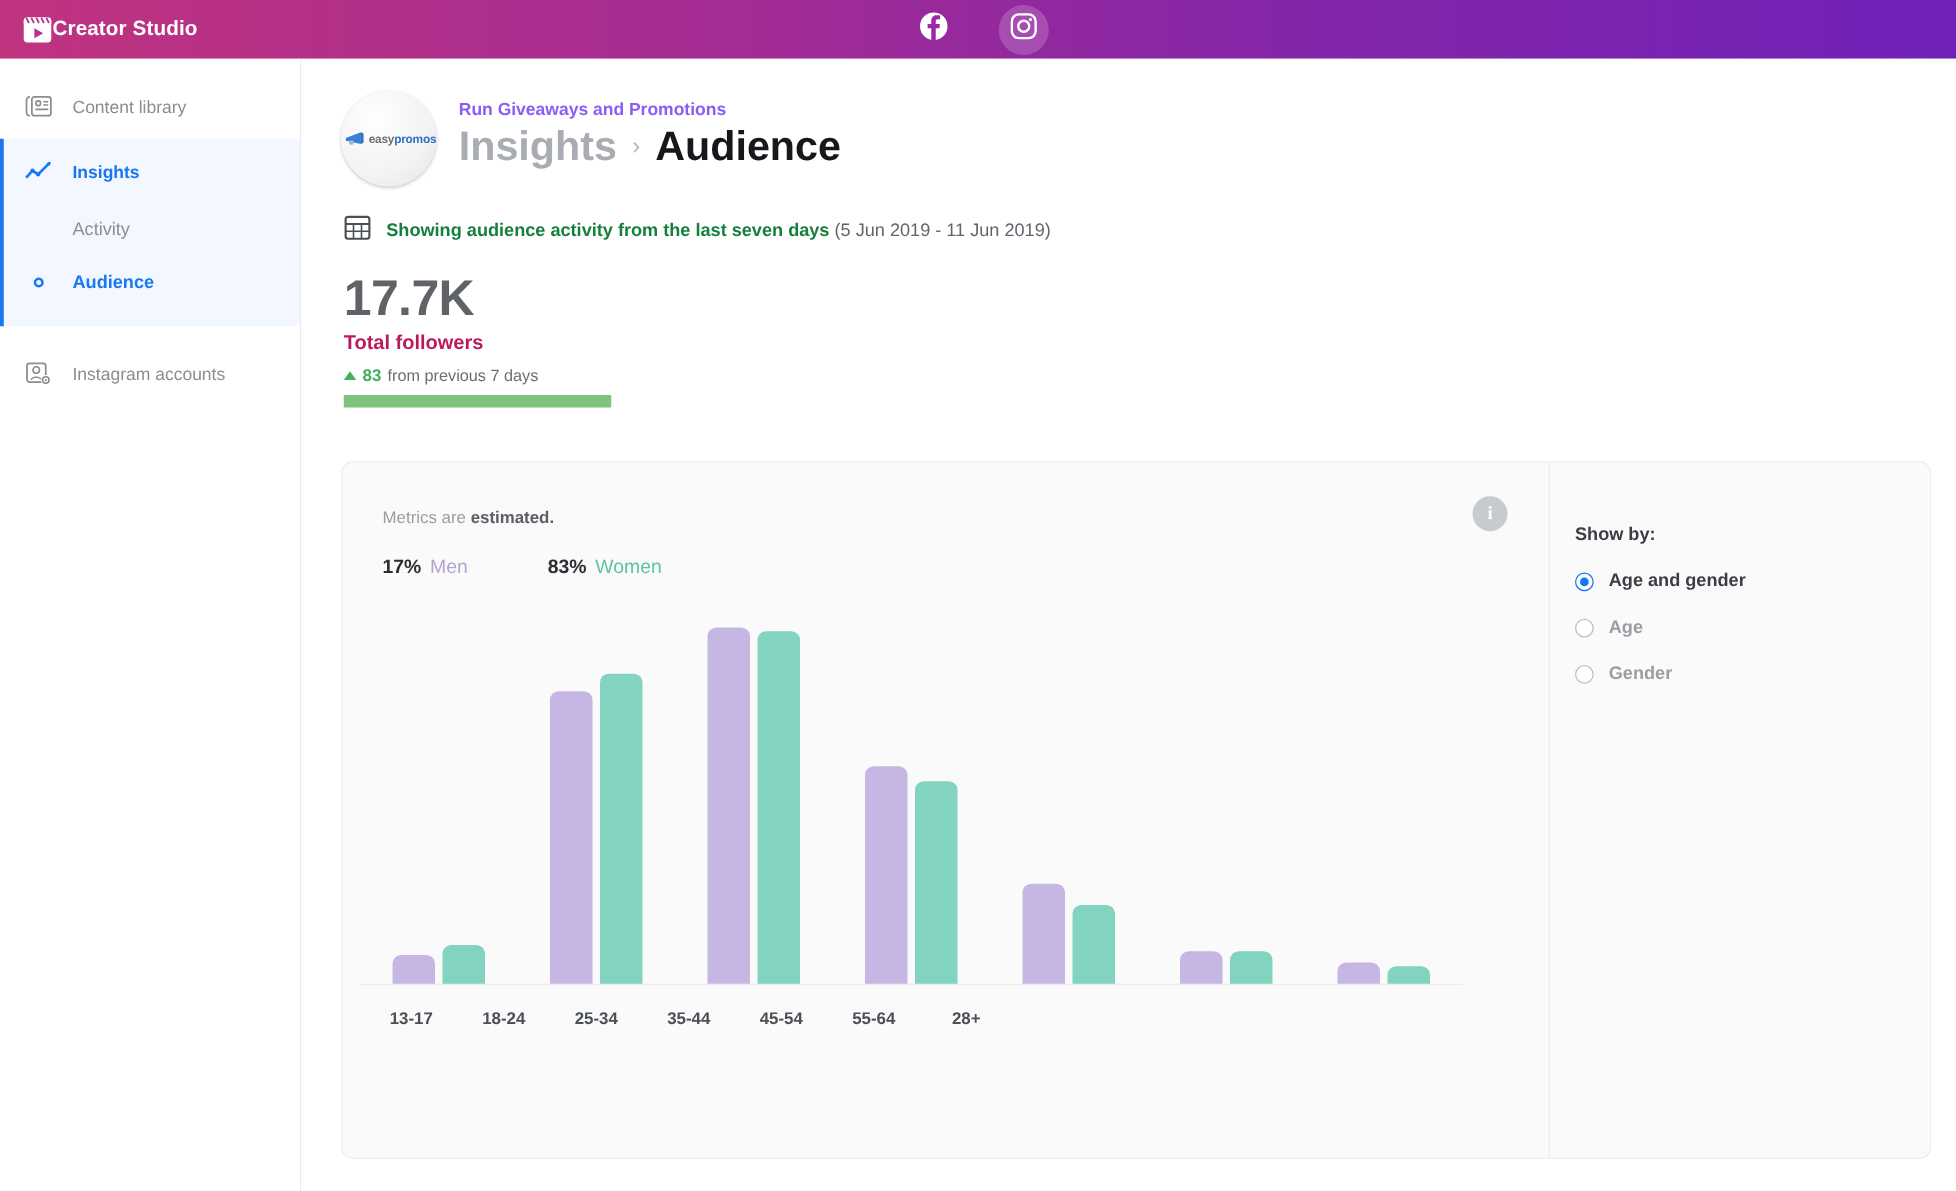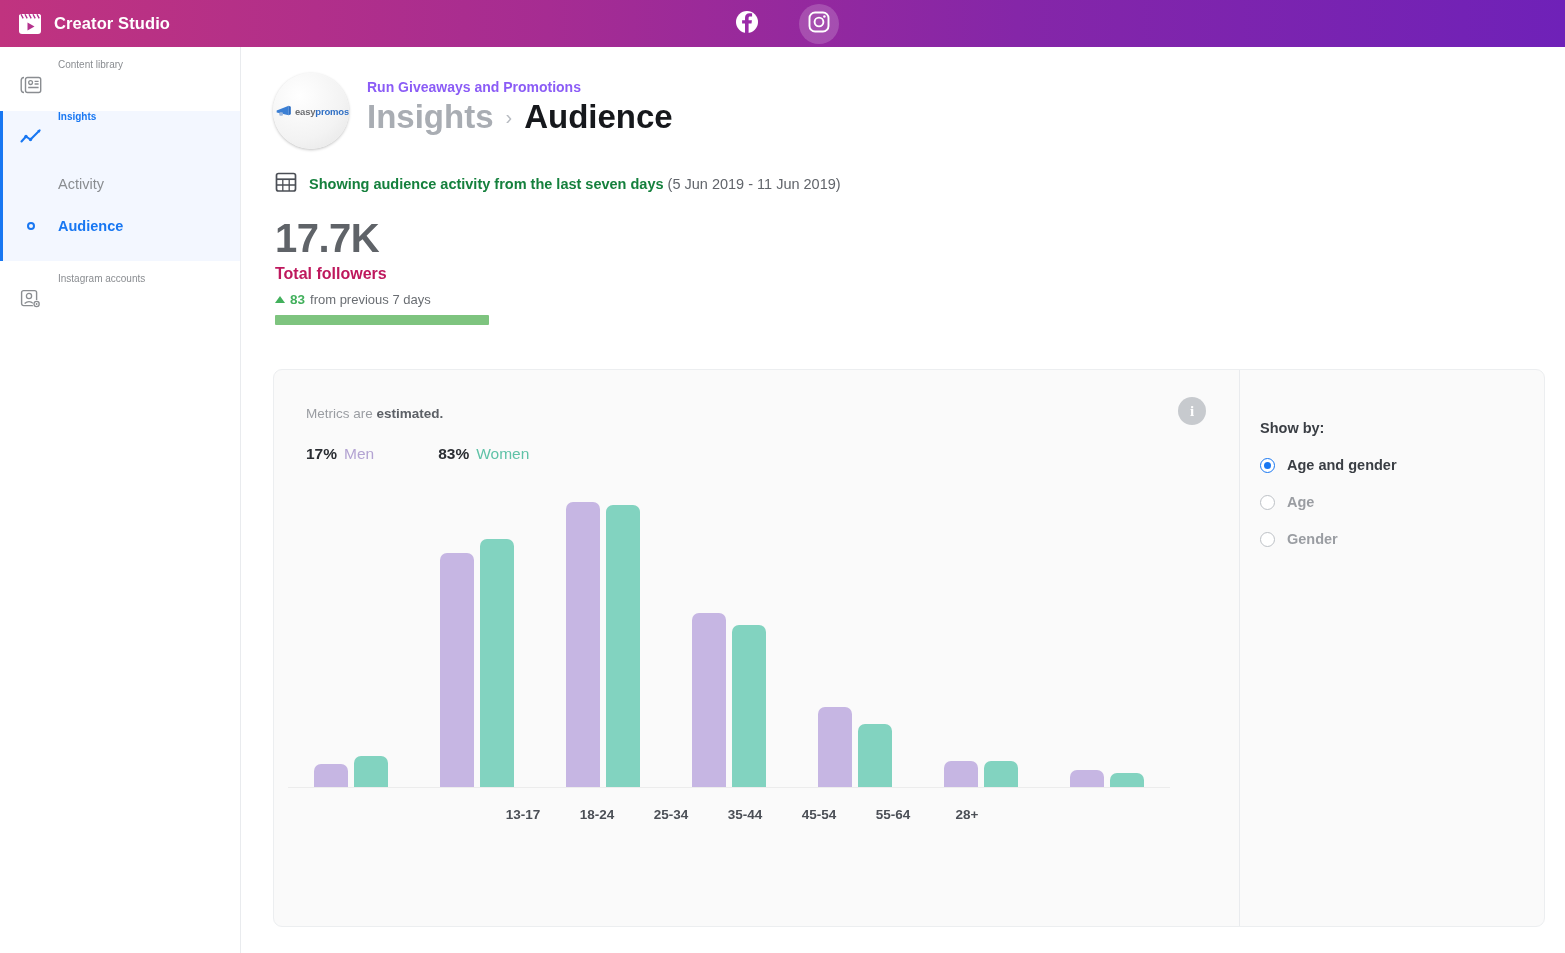--- a/index.html
+++ b/index.html
@@ -10,21 +10,21 @@
     overflow: hidden;
   }
 
   
   .topbar {
     position: absolute; top: 0; left: 0;
     width: 1565px; height: 47px;
     background: linear-gradient(90deg, #c0337f 0%, #a62c92 35%, #8526a8 65%, #6f21b8 100%);
     display: flex; align-items: center;
   }
-  .brand { display: flex; align-items: center; gap: 12px; padding-left: 18px; }
+  .brand { display: flex; align-items: center; padding-left: 18px; }
   .brand-icon { width: 24px; height: 22px; position: relative; }
   .brand-label {
     color: #ffffff; font-size: 16.5px; font-weight: bold; letter-spacing: .1px;
   }
   .social-group {
     position: absolute; left: 0; right: 0; top: 0; height: 47px;
     display: flex; align-items: center; justify-content: center; gap: 32px;
     pointer-events: none;
   }
   .social-btn {
@@ -36,23 +36,23 @@
 
   
   .sidebar {
     position: absolute; top: 47px; left: 0;
     width: 241px; height: 906px;
     background: #ffffff;
     border-right: 1px solid #e9ebee;
     padding-top: 12px;
   }
   .nav-item {
-    display: flex; gap: 14px;
+    display: flex; align-items: center; gap: 14px;
     height: 52px; padding-left: 18px; cursor: pointer;
-    font-size: 10px; color: #8a8d91;
+    font-size: 14px; color: #8a8d91;
   }
   .nav-item .ico { width: 26px; display: flex; align-items: center; justify-content: center; }
   .nav-group {
     background: #f3f7ff;
     border-left: 3px solid #1877f2;
     padding-bottom: 14px;
   }
   .nav-group .nav-item { padding-left: 15px; }
   .nav-item.primary { color: #1877f2; font-weight: bold; }
   .nav-sub {
@@ -134,22 +134,22 @@
   .plot {
     position: absolute; left: 0; bottom: 42px; width: 882px; height: 292px;
     border-bottom: 1px solid #ececec;
     display: flex; align-items: flex-end; justify-content: space-around;
   }
   .group { display: flex; align-items: flex-end; gap: 6px; position: relative; }
   .bar { width: 34px; border-radius: 7px 7px 0 0; }
   .bar.men { background: #c6b6e3; }
   .bar.women { background: #82d3c0; }
   .xlabels {
-    position: absolute; left: 16px; bottom: 8px; width: 882px;
-    display: flex; justify-content: center;
+    position: absolute; left: 4px; bottom: 8px; width: 882px;
+    display: flex; justify-content: flex-start;
   }
   .xlabel { font-size: 13.5px; font-weight: bold; color: #4b4f56; width: 74px; text-align: center; }
 
   
   .showby-title { font-size: 14.5px; font-weight: bold; color: #3a3e44; }
   .radio-row { display: flex; align-items: center; gap: 12px; margin-top: 21px; cursor: pointer; }
   .radio {
     width: 15px; height: 15px; border-radius: 50%;
     border: 1.6px solid #bdc1c6; background: #fff; flex: none;
     display: flex; align-items: center; justify-content: center;

